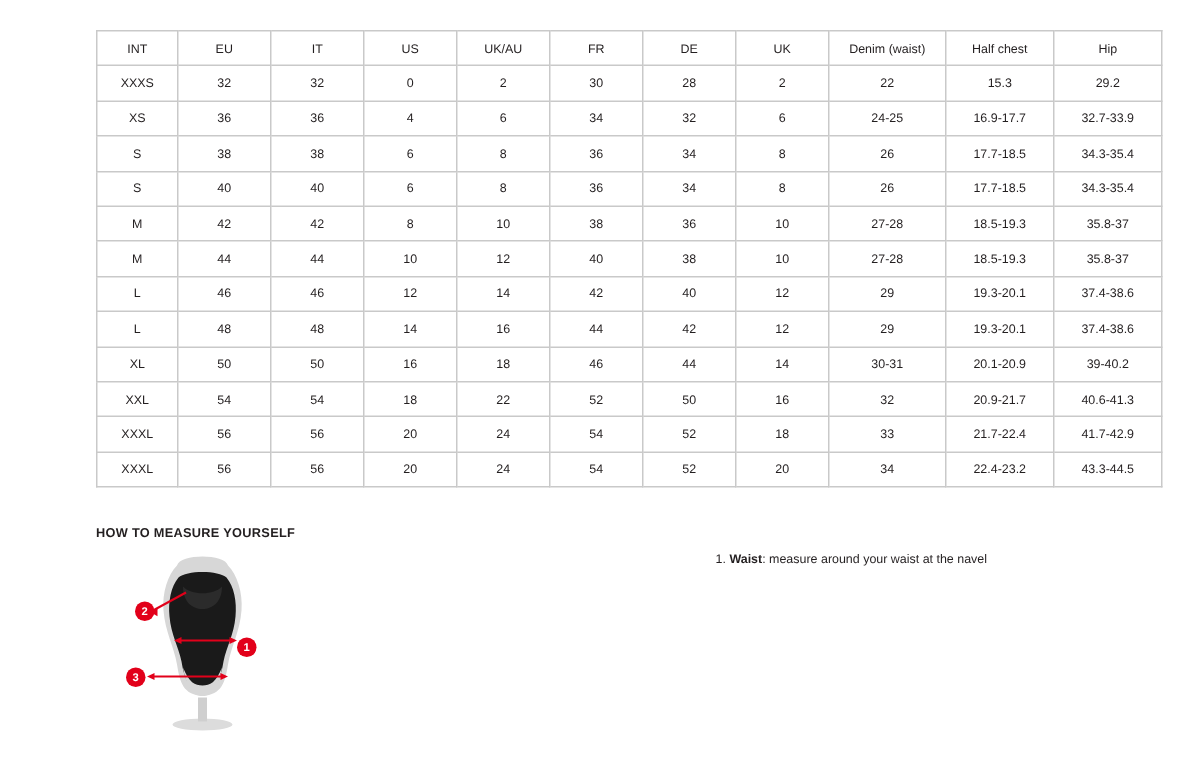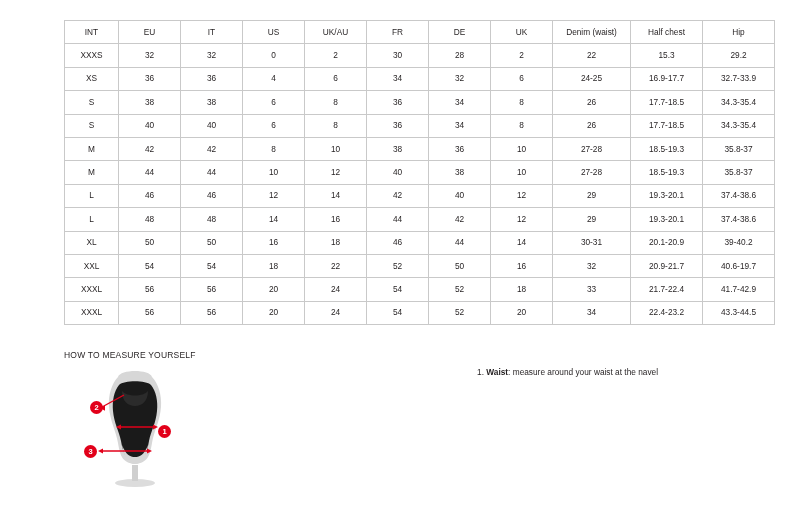--- a/index.html
+++ b/index.html
@@ -53,21 +53,21 @@
   col.c-denim  { width: 78px; }
   col.c-half   { width: 72px; }
   col.c-hip    { width: 72px; }
 
   
   .howto-title {
     position: absolute;
     left: 64px;
     top: 350px;
     font-size: 8.5px;
-    font-weight: normal;
+    font-weight: bold;
     letter-spacing: 0.2px;
     color: #231f20;
     text-align: right;
   }
   .figure {
     position: absolute;
     left: 78px;
     top: 365px;
     width: 110px;
     height: 125px;
@@ -259,21 +259,21 @@
           <td>XXL</td>
           <td>54</td>
           <td>54</td>
           <td>18</td>
           <td>22</td>
           <td>52</td>
           <td>50</td>
           <td>16</td>
           <td>32</td>
           <td>20.9-21.7</td>
-          <td>40.6-19.7</td>
+          <td>40.6-41.3</td>
         </tr>
         <tr>
           <td>XXXL</td>
           <td>56</td>
           <td>56</td>
           <td>20</td>
           <td>24</td>
           <td>54</td>
           <td>52</td>
           <td>18</td>

